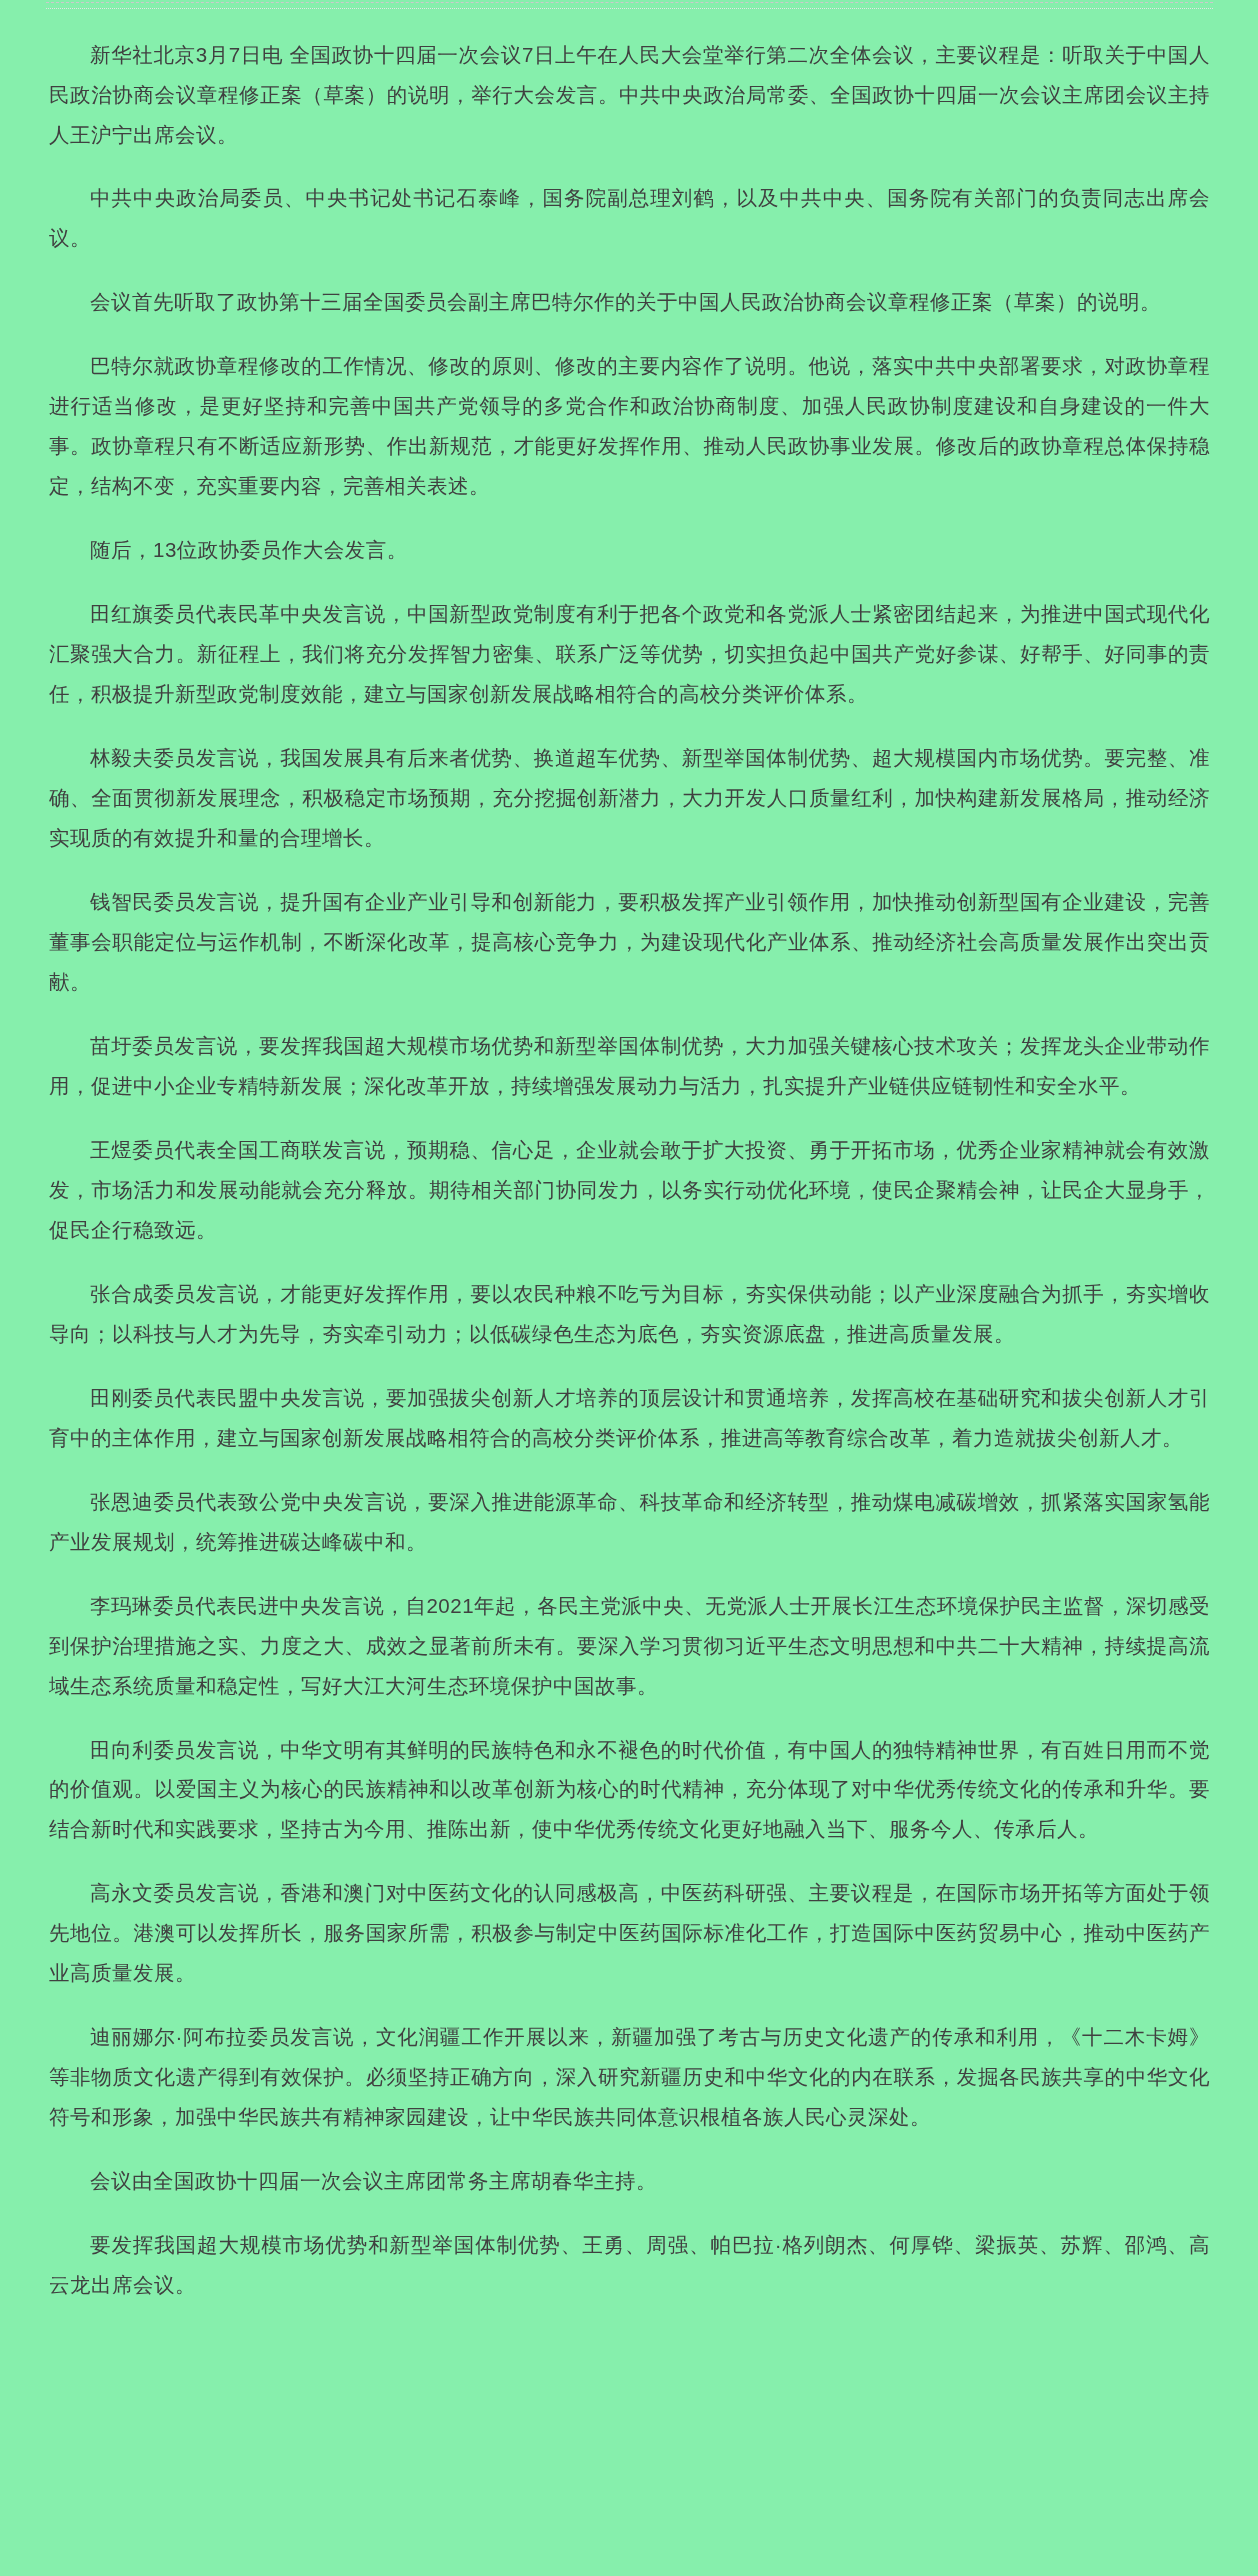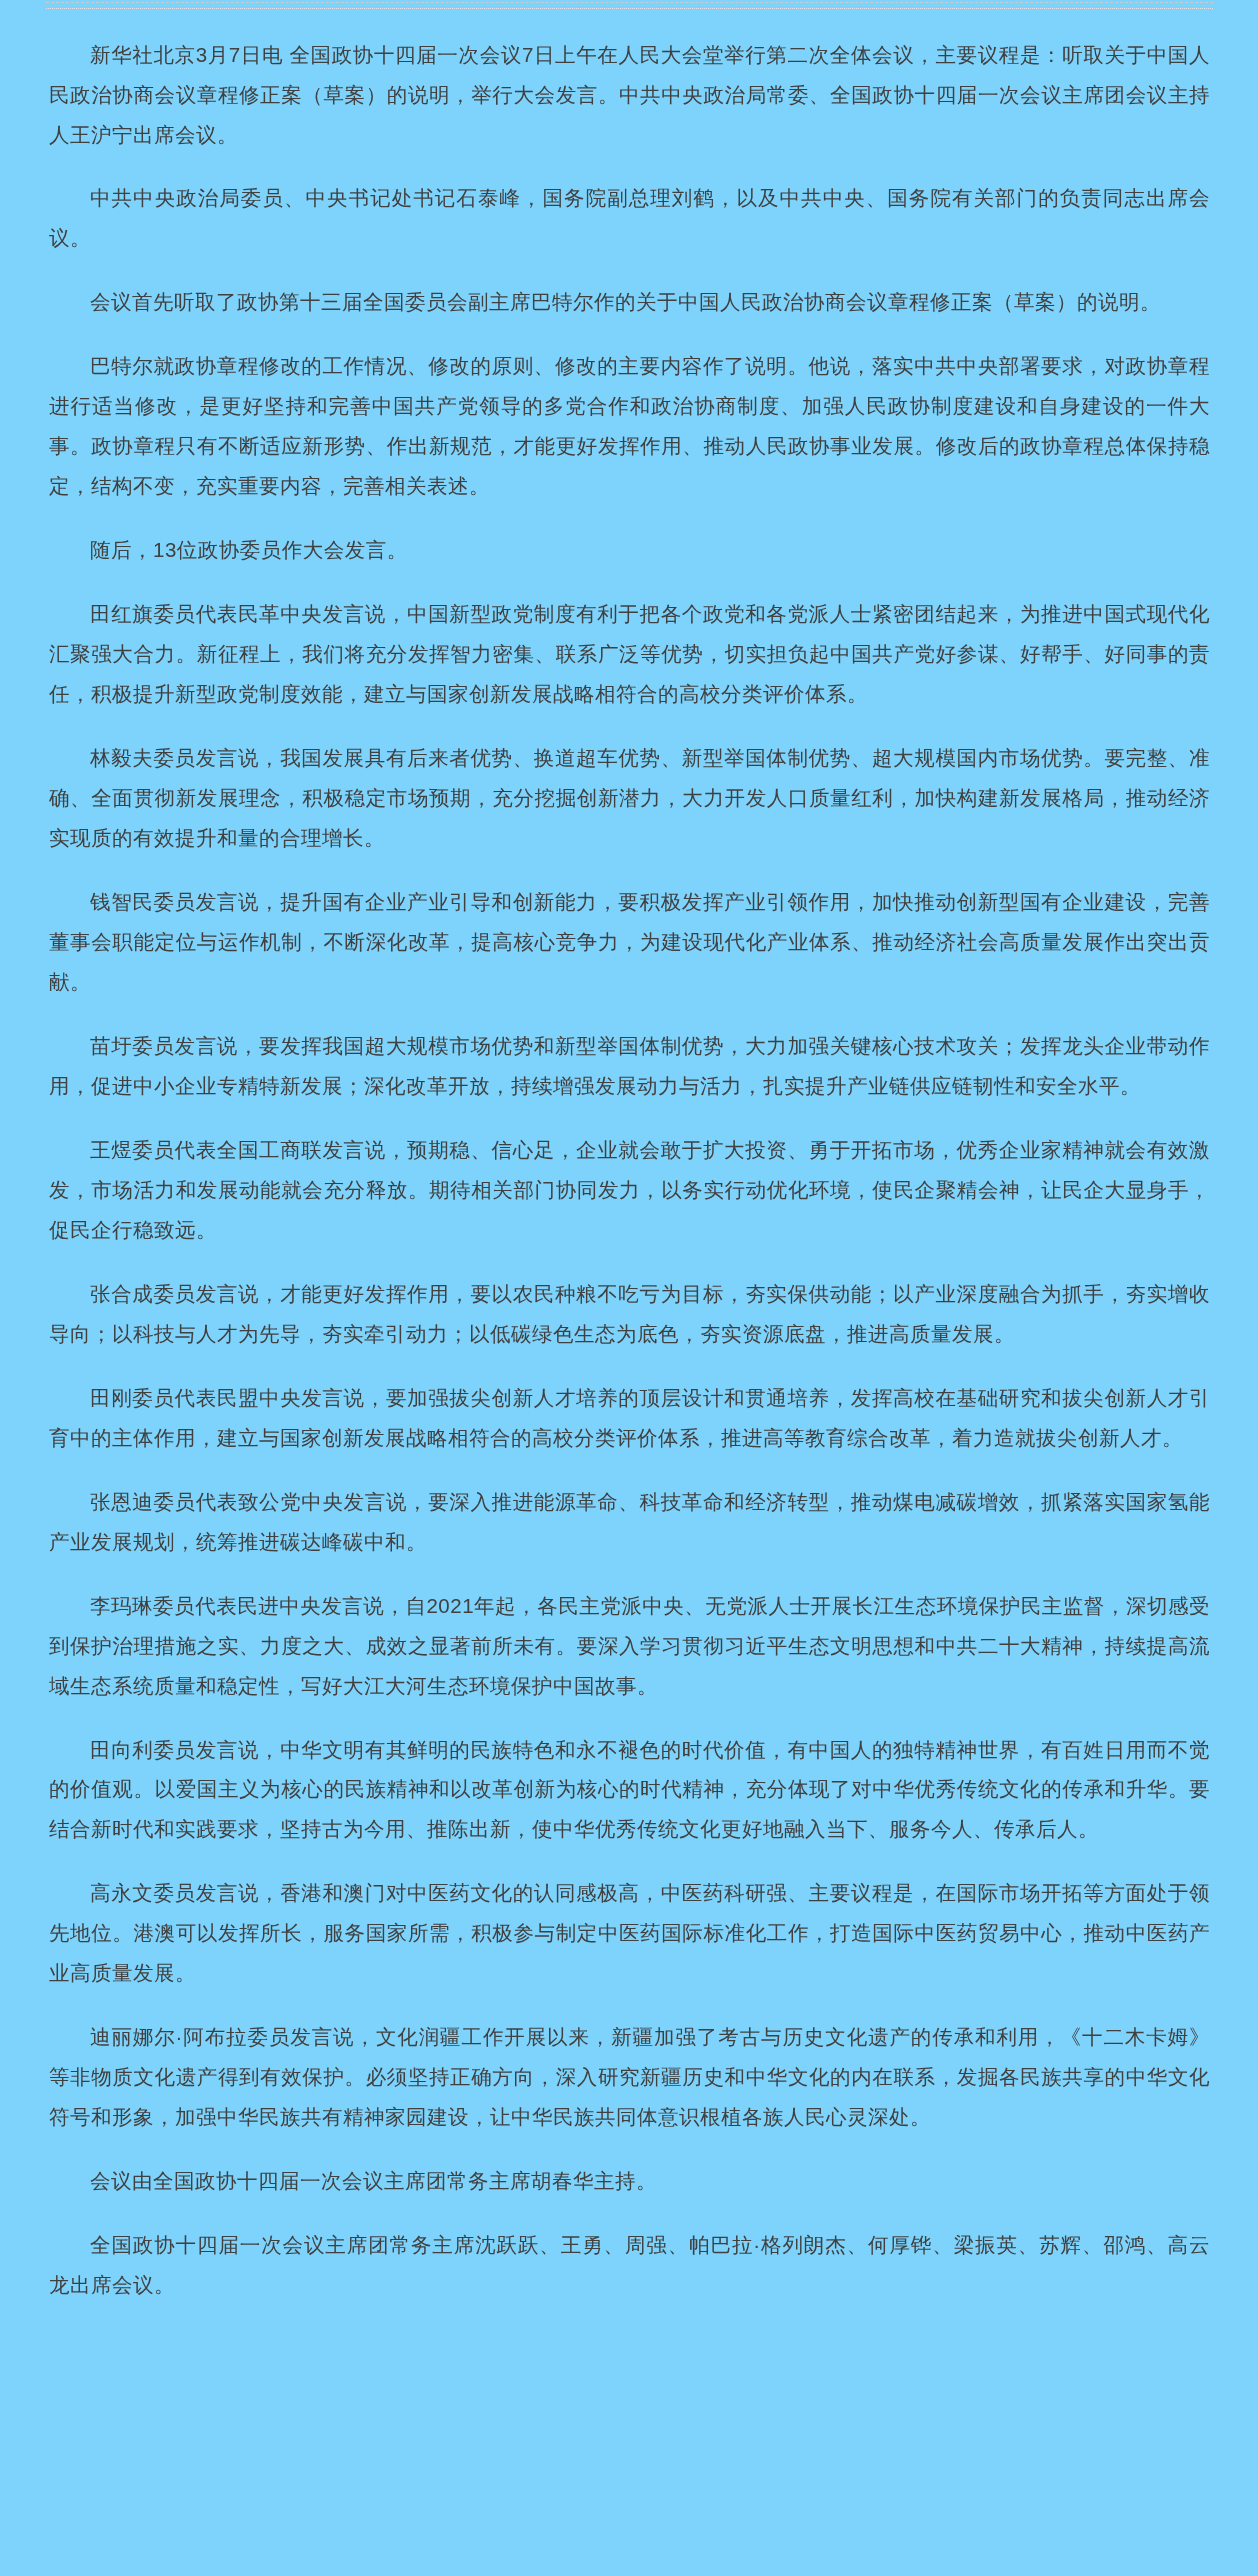--- a/index.html
+++ b/index.html
@@ -5,21 +5,21 @@
   html, body {
     margin: 0;
     padding: 0;
     background: #ffffff;
   }
   .page {
     position: relative;
     width: 1259px;
     min-height: 2576px;
     margin: 0 auto;
-    background: #7dd3fc;
+    background: #86efac;
     box-sizing: border-box;
     overflow: hidden;
   }
   .top-divider {
     margin: 1.9px 46px 0 46px;
   }
   .dash-line {
     height: 0;
     border-top: 1.9px dashed #cbcbcb;
   }
@@ -66,16 +66,16 @@
       <p>苗圩委员发言说，要发挥我国超大规模市场优势和新型举国体制优势，大力加强关键核心技术攻关；发挥龙头企业带动作用，促进中小企业专精特新发展；深化改革开放，持续增强发展动力与活力，扎实提升产业链供应链韧性和安全水平。</p>
       <p>王煜委员代表全国工商联发言说，预期稳、信心足，企业就会敢于扩大投资、勇于开拓市场，优秀企业家精神就会有效激发，市场活力和发展动能就会充分释放。期待相关部门协同发力，以务实行动优化环境，使民企聚精会神，让民企大显身手，促民企行稳致远。</p>
       <p>张合成委员发言说，才能更好发挥作用，要以农民种粮不吃亏为目标，夯实保供动能；以产业深度融合为抓手，夯实增收导向；以科技与人才为先导，夯实牵引动力；以低碳绿色生态为底色，夯实资源底盘，推进高质量发展。</p>
       <p>田刚委员代表民盟中央发言说，要加强拔尖创新人才培养的顶层设计和贯通培养，发挥高校在基础研究和拔尖创新人才引育中的主体作用，建立与国家创新发展战略相符合的高校分类评价体系，推进高等教育综合改革，着力造就拔尖创新人才。</p>
       <p>张恩迪委员代表致公党中央发言说，要深入推进能源革命、科技革命和经济转型，推动煤电减碳增效，抓紧落实国家氢能产业发展规划，统筹推进碳达峰碳中和。</p>
       <p>李玛琳委员代表民进中央发言说，自2021年起，各民主党派中央、无党派人士开展长江生态环境保护民主监督，深切感受到保护治理措施之实、力度之大、成效之显著前所未有。要深入学习贯彻习近平生态文明思想和中共二十大精神，持续提高流域生态系统质量和稳定性，写好大江大河生态环境保护中国故事。</p>
       <p>田向利委员发言说，中华文明有其鲜明的民族特色和永不褪色的时代价值，有中国人的独特精神世界，有百姓日用而不觉的价值观。以爱国主义为核心的民族精神和以改革创新为核心的时代精神，充分体现了对中华优秀传统文化的传承和升华。要结合新时代和实践要求，坚持古为今用、推陈出新，使中华优秀传统文化更好地融入当下、服务今人、传承后人。</p>
       <p>高永文委员发言说，香港和澳门对中医药文化的认同感极高，中医药科研强、主要议程是，在国际市场开拓等方面处于领先地位。港澳可以发挥所长，服务国家所需，积极参与制定中医药国际标准化工作，打造国际中医药贸易中心，推动中医药产业高质量发展。</p>
       <p>迪丽娜尔·阿布拉委员发言说，文化润疆工作开展以来，新疆加强了考古与历史文化遗产的传承和利用，《十二木卡姆》等非物质文化遗产得到有效保护。必须坚持正确方向，深入研究新疆历史和中华文化的内在联系，发掘各民族共享的中华文化符号和形象，加强中华民族共有精神家园建设，让中华民族共同体意识根植各族人民心灵深处。</p>
       <p>会议由全国政协十四届一次会议主席团常务主席胡春华主持。</p>
-      <p>全国政协十四届一次会议主席团常务主席沈跃跃、王勇、周强、帕巴拉·格列朗杰、何厚铧、梁振英、苏辉、邵鸿、高云龙出席会议。</p>
+      <p>要发挥我国超大规模市场优势和新型举国体制优势、王勇、周强、帕巴拉·格列朗杰、何厚铧、梁振英、苏辉、邵鸿、高云龙出席会议。</p>
     </article>
 </div>
 
 
 </body></html>

